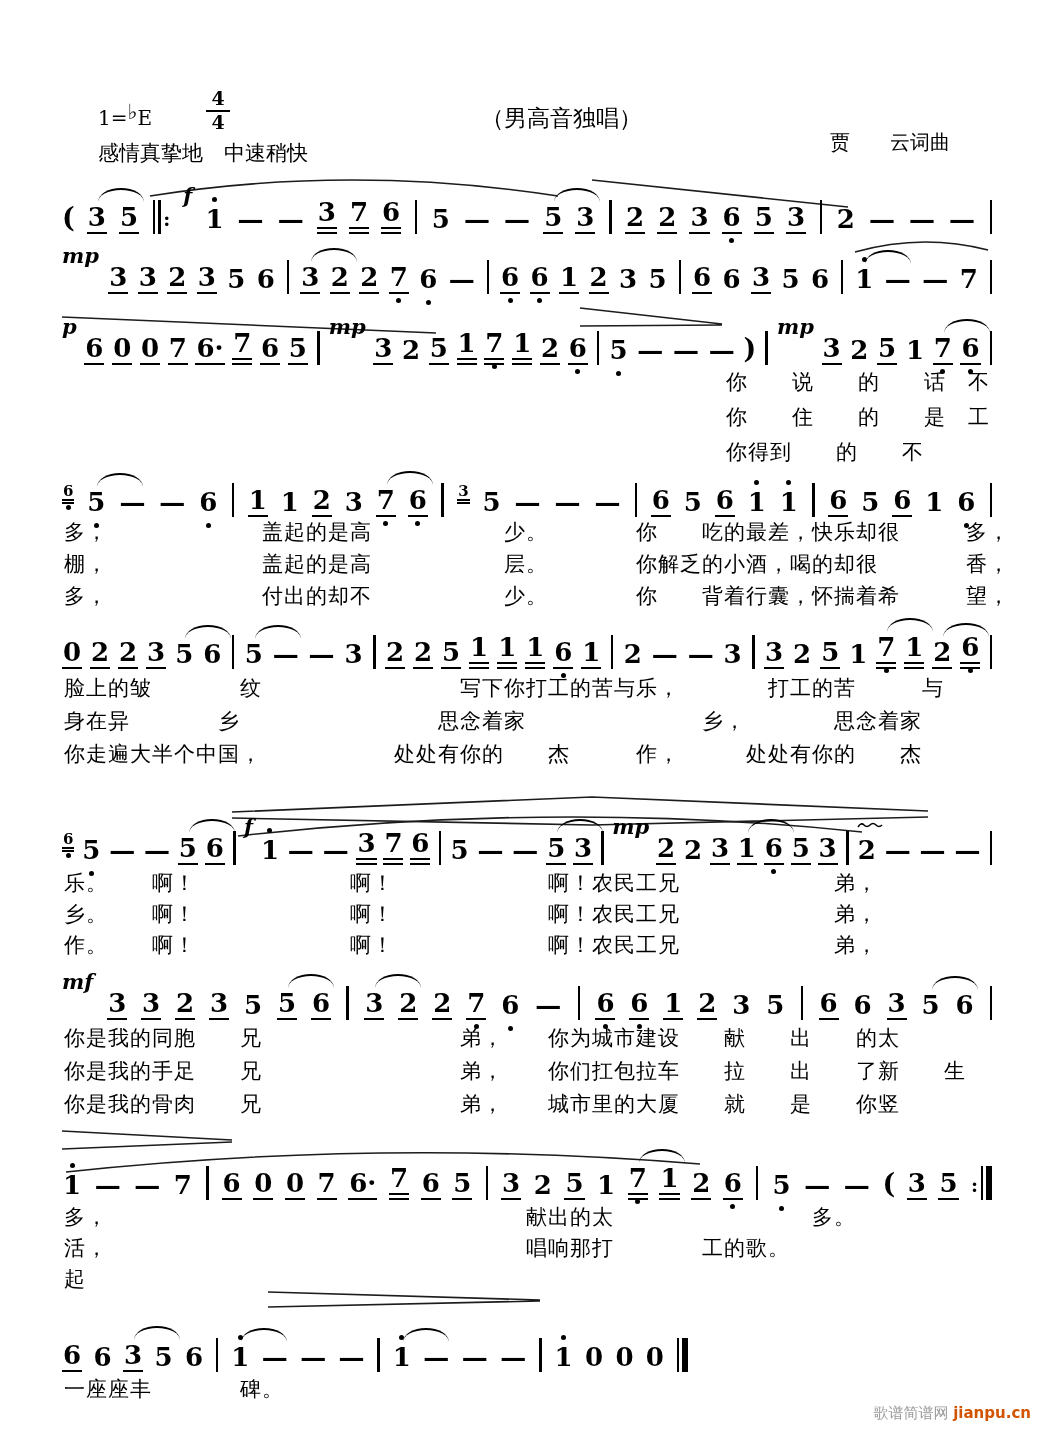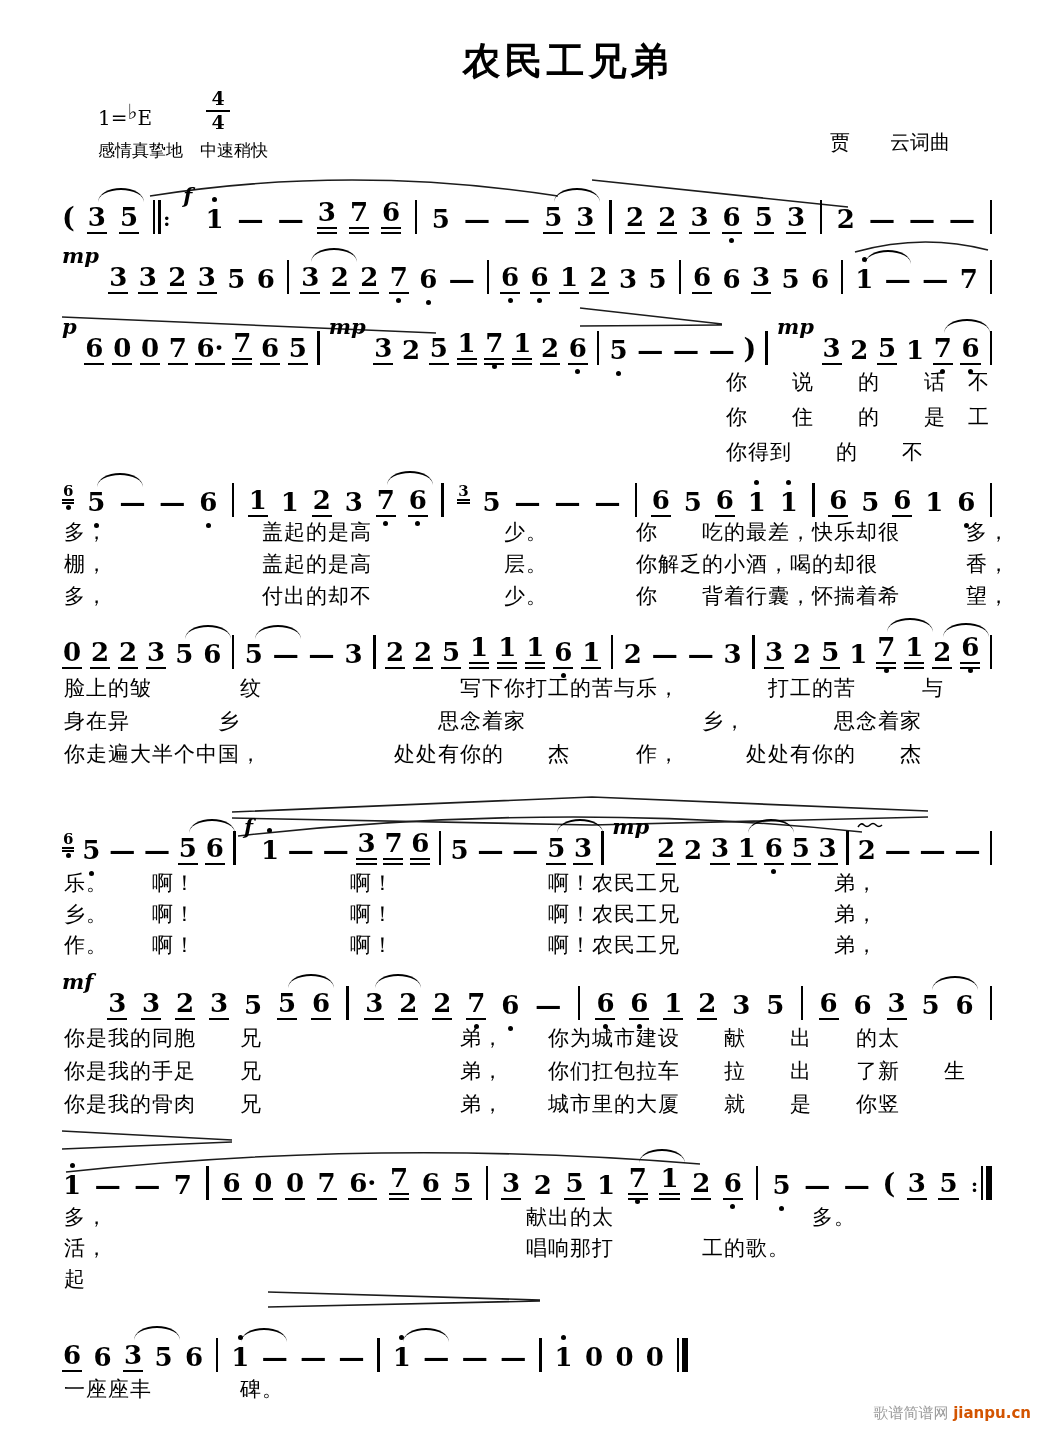--- a/index.html
+++ b/index.html
@@ -7,21 +7,21 @@
         font-family:"DejaVu Serif","Liberation Serif",serif;color:#000;}
   .title{position:absolute;top:36px;left:0;width:100%;text-align:center;font-size:38px;
          font-weight:bold;letter-spacing:4px;padding-left:84px;box-sizing:border-box;}
   .subtitle{position:absolute;top:103px;left:0;width:100%;text-align:center;font-size:23px;
          padding-left:72px;box-sizing:border-box;}
   .keysig{position:absolute;left:98px;top:106px;font-size:20px;}
   .keysig .flat{font-size:21px;position:relative;top:-6px;}
   .timesig{position:absolute;left:206px;top:88px;width:24px;text-align:center;font-size:19px;
          font-weight:bold;line-height:1.15;}
   .timesig .fbar{border-top:2px solid #000;height:0;}
-  .tempo{position:absolute;left:98px;top:139px;font-size:17px;}
+  .tempo{position:absolute;left:98px;top:139px;font-size:21px;}
   .credit{position:absolute;left:830px;top:129px;font-size:20px;}
   .overlay{position:absolute;left:0;top:0;pointer-events:none;}
   .ln{fill:none;stroke:#1c1c1c;stroke-width:1.6;}
   .notes-row{position:absolute;display:flex;justify-content:space-between;align-items:flex-end;
          height:38px;font-weight:bold;font-size:26px;}
   .note{position:relative;display:inline-block;line-height:1.1;padding:0 1px;}
   .u1{border-bottom:2.5px solid #000;}
   .u2{border-bottom:7px double #000;}
   .g{font-size:15px;top:-13px;}
   .g.u2{border-bottom:5px double #000;}
@@ -47,21 +47,21 @@
   .watermark{position:absolute;top:1404px;right:20px;font-size:15px;
          font-family:"DejaVu Sans","Liberation Sans",sans-serif;}
   .wm-site{color:#9a9a9a;}
   .wm-domain{color:#d35400;font-weight:bold;}
 </style>
 </head>
 <body>
 
 <div class="page">
 
-  <div class="title">农民工兄弟</div>
+  <div class="subtitle">（男高音独唱）</div>
 
   <div class="keysig"><span>1=</span><span class="flat">♭</span><span>E</span></div>
 
   <div class="timesig">
     <div>4</div>
     <div class="fbar"></div>
     <div>4</div>
   </div>
 
   <div class="tempo">感情真挚地　中速稍快</div>

